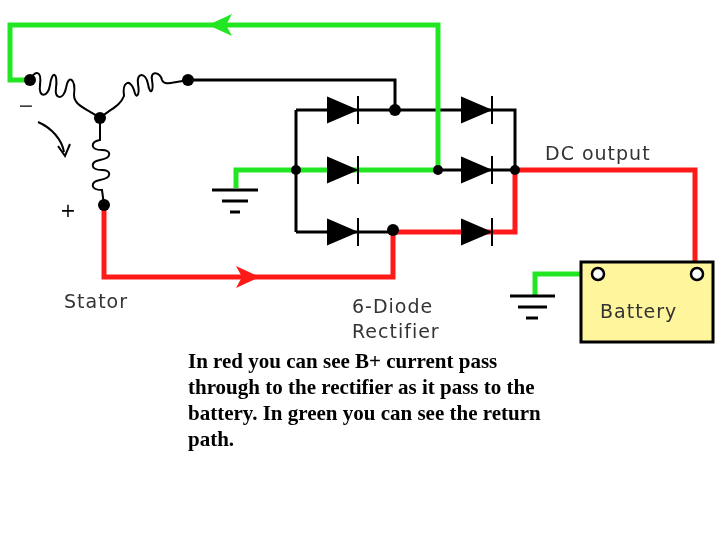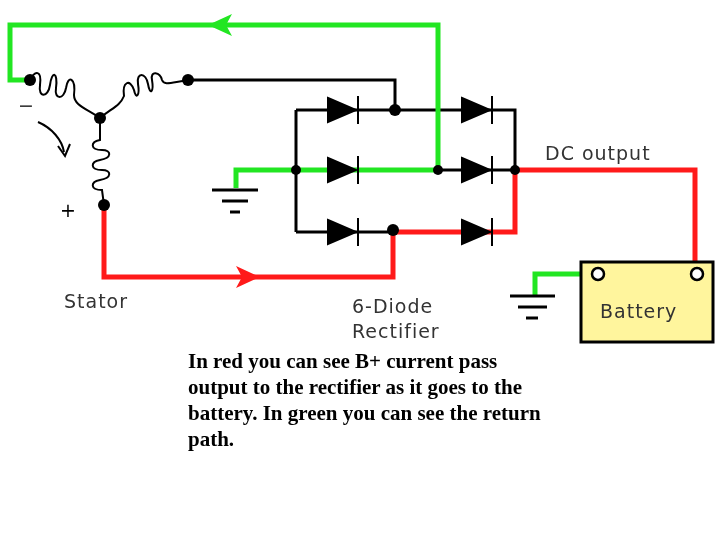--- a/index.html
+++ b/index.html
@@ -101,13 +101,13 @@
 
   <text class="lbl" x="18" y="112" font-size="28">−</text>
   <text class="lbl" x="60" y="217" font-size="30" style="fill:#000">+</text>
   <text class="lbl" x="64" y="308">Stator</text>
   <text class="lbl" x="352" y="313">6-Diode</text>
   <text class="lbl" x="352" y="338">Rectifier</text>
   <text class="lbl" x="545" y="160">DC output</text>
   <text class="lbl" x="600" y="318">Battery</text>
 </svg>
 
-<div class="caption">In red you can see B+ current pass output to the rectifier as it goes to the battery. In green you can see the return path.</div>
+<div class="caption">In red you can see B+ current pass through to the rectifier as it pass to the battery. In green you can see the return path.</div>
 
 </body></html>

